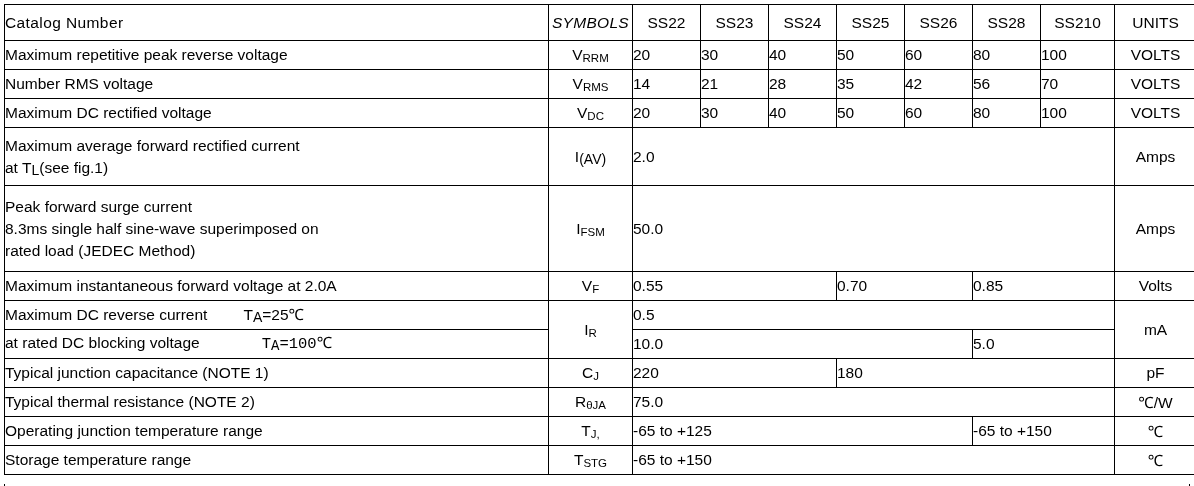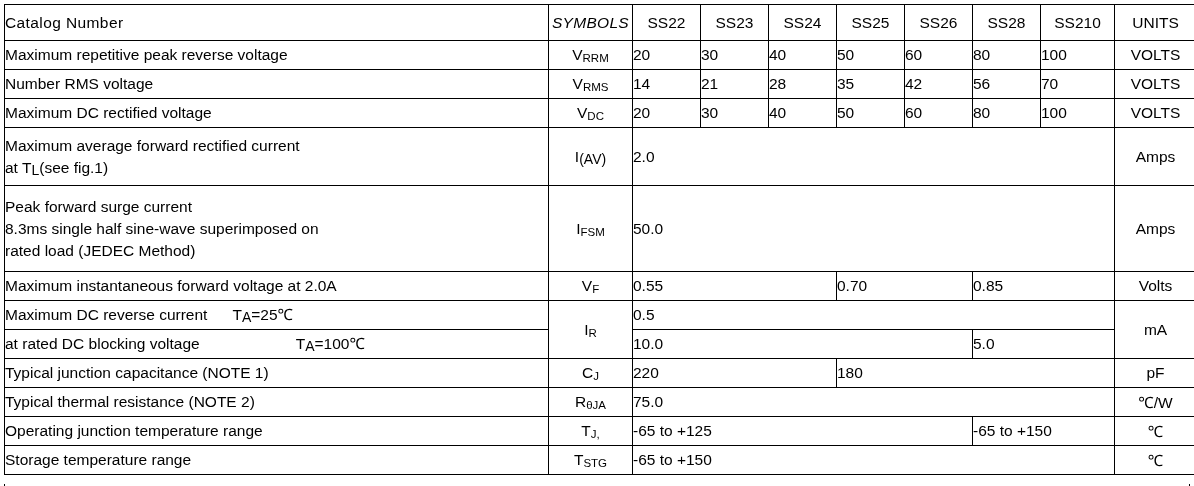--- a/index.html
+++ b/index.html
@@ -98,22 +98,22 @@
   .rowh-2 { height: 29px; }
   .rowh-big2 { height: 58px; }
   .rowh-big3 { height: 86px; }
   .multi {
     padding-left: 10px;
     line-height: 1.42;
     font-size: 15.5px;
     text-align: left;
   }
   .multi div { white-space: nowrap; }
-  .gap-l { margin-left: 25px; }
-  .gap-l2 { margin-left: 96px; }
+  .gap-l { margin-left: 36px; }
+  .gap-l2 { margin-left: 62px; font-family: Liberation Mono, monospace; }
   .bottom-strip {
     position: absolute;
     left: 4px;
     top: 480px;
     width: 1186px;
     height: 6px;
     border-left: 1px solid #000;
     border-right: 1px solid #000;
     border-bottom: 1px solid #000;
     box-sizing: border-box;

